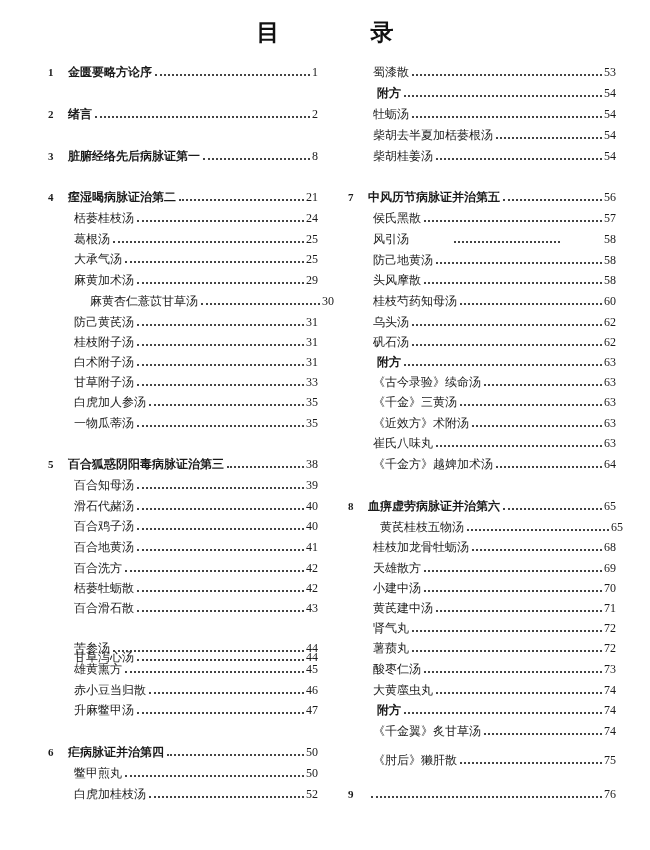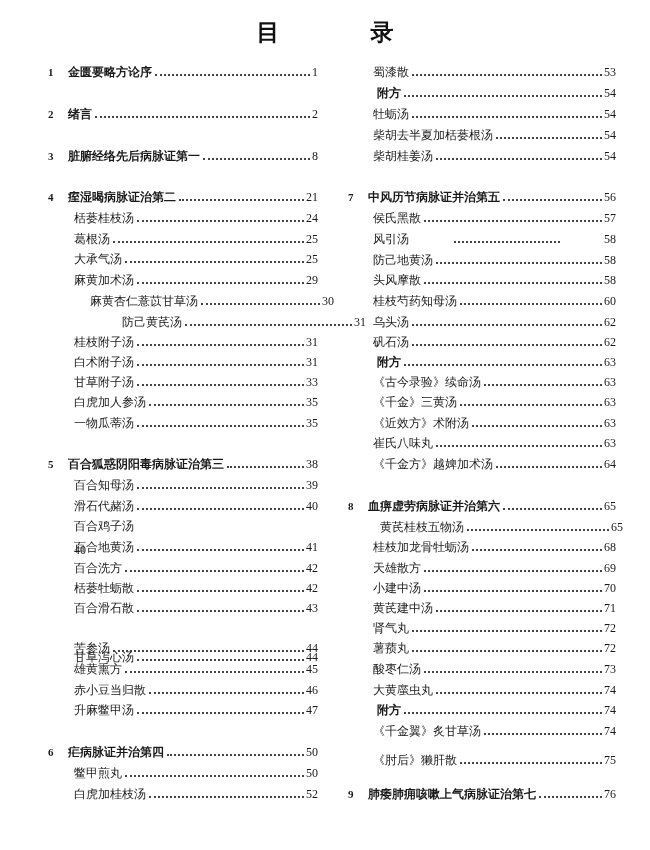--- a/index.html
+++ b/index.html
@@ -81,21 +81,21 @@
     <div class="entry item" style="left: 74px; top: 272px; width: 244px;">
       <span class="text">麻黄加术汤</span>
       <span class="dots"></span>
       <span class="page">29</span>
     </div>
     <div class="entry item" style="left: 90px; top: 293px; width: 244px;">
       <span class="text">麻黄杏仁薏苡甘草汤</span>
       <span class="dots"></span>
       <span class="page">30</span>
     </div>
-    <div class="entry item" style="left: 74px; top: 314px; width: 244px; margin-left: 48px;">
+    <div class="entry item" style="left: 74px; top: 314px; width: 244px;">
       <span class="text">防己黄芪汤</span>
       <span class="dots"></span>
       <span class="page">31</span>
     </div>
     <div class="entry item" style="left: 74px; top: 334px; width: 244px;">
       <span class="text">桂枝附子汤</span>
       <span class="dots"></span>
       <span class="page">31</span>
     </div>
     <div class="entry item" style="left: 74px; top: 354px; width: 244px;">
@@ -127,21 +127,21 @@
     <div class="entry item" style="left: 74px; top: 477px; width: 244px;">
       <span class="text">百合知母汤</span>
       <span class="dots"></span>
       <span class="page">39</span>
     </div>
     <div class="entry item" style="left: 74px; top: 498px; width: 244px;">
       <span class="text">滑石代赭汤</span>
       <span class="dots"></span>
       <span class="page">40</span>
     </div>
-    <div class="entry item" style="left: 74px; top: 518px; width: 244px; flex-direction: column;">
+    <div class="entry item" style="left: 74px; top: 518px; width: 244px;">
       <span class="text">百合鸡子汤</span>
       <span class="dots"></span>
       <span class="page">40</span>
     </div>
     <div class="entry item" style="left: 74px; top: 539px; width: 244px;">
       <span class="text">百合地黄汤</span>
       <span class="dots"></span>
       <span class="page">41</span>
     </div>
     <div class="entry item" style="left: 74px; top: 560px; width: 244px;">
@@ -359,17 +359,16 @@
       <span class="dots"></span>
       <span class="page">74</span>
     </div>
     <div class="entry item" style="left: 373px; top: 752px; width: 243px;">
       <span class="text">《肘后》獭肝散</span>
       <span class="dots"></span>
       <span class="page">75</span>
     </div>
     <div class="entry chapter" style="left: 348px; top: 786px; width: 268px;">
       <span class="num">9</span>
-      <span class="text">肺痿肺痈咳嗽上气病脉证治第七</span>
       <span class="dots"></span>
       <span class="page">76</span>
     </div>
   </div>
 
 </body></html>

